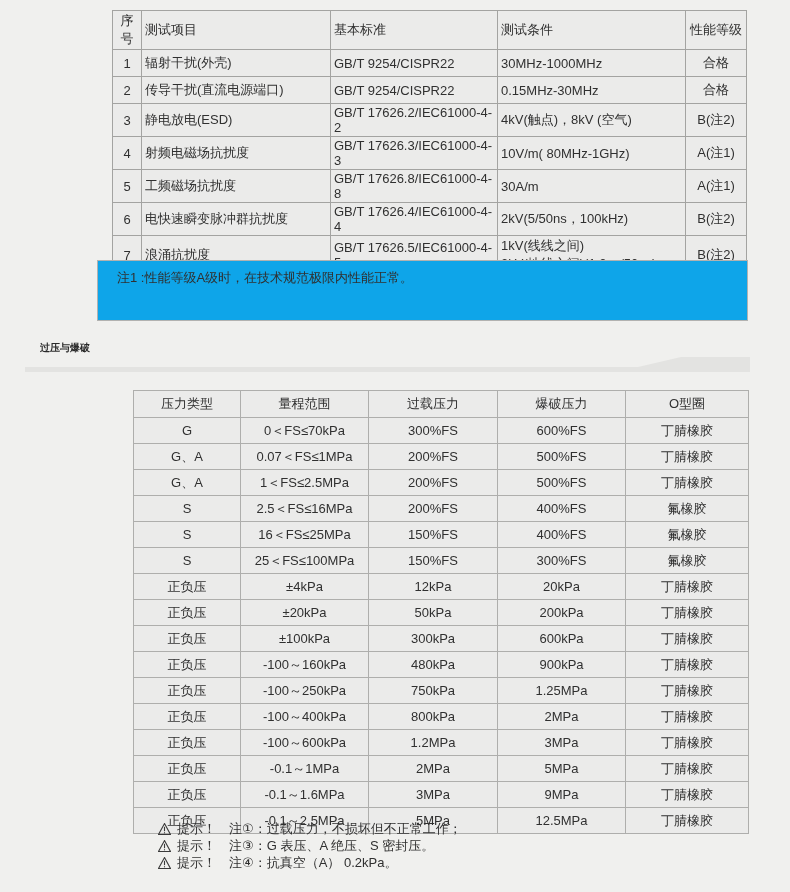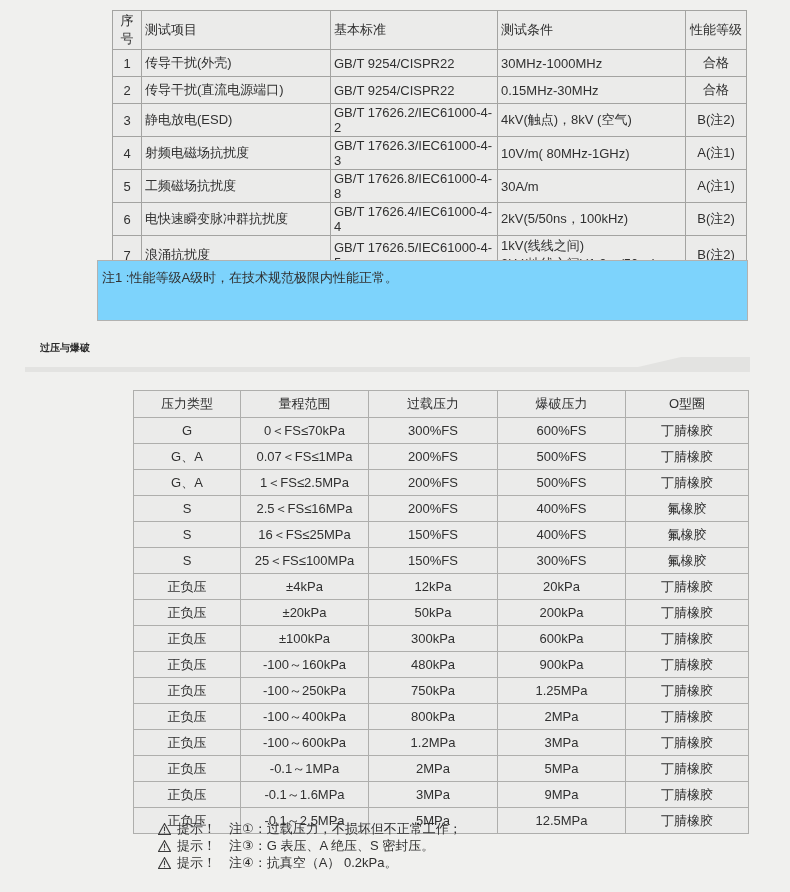--- a/index.html
+++ b/index.html
@@ -43,24 +43,24 @@
   #emc-table th:nth-child(3),#emc-table td:nth-child(3),
   #emc-table th:nth-child(4),#emc-table td:nth-child(4){
     text-align:left;
   }
   
   #emc-notes{
     position:absolute;
     left:97px; top:260px;
     width:651px; height:61px;
     border:1px solid #b2b2b0;
-    background:#7dd3fc;
+    background:#0ea5e9;
     font-size:13px;
     line-height:26px;
-    padding:4px 2px 0 4px;
+    padding:4px 2px 0 19px;
     box-sizing:border-box;
     white-space:nowrap;
   }
   
   #section-title{
     position:absolute;
     left:40px; top:341px;
     font-size:10px;
     font-weight:bold;
     color:#2a2a2a;
@@ -125,21 +125,21 @@
           <th>序号</th>
           <th>测试项目</th>
           <th>基本标准</th>
           <th>测试条件</th>
           <th>性能等级</th>
         </tr>
       </thead>
       <tbody>
         <tr>
           <td>1</td>
-          <td>传导干扰(外壳)</td>
+          <td>辐射干扰(外壳)</td>
           <td>GB/T 9254/CISPR22</td>
           <td>30MHz-1000MHz</td>
           <td>合格</td>
         </tr>
         <tr>
           <td>2</td>
           <td>传导干扰(直流电源端口)</td>
           <td>GB/T 9254/CISPR22</td>
           <td>0.15MHz-30MHz</td>
           <td>合格</td>

